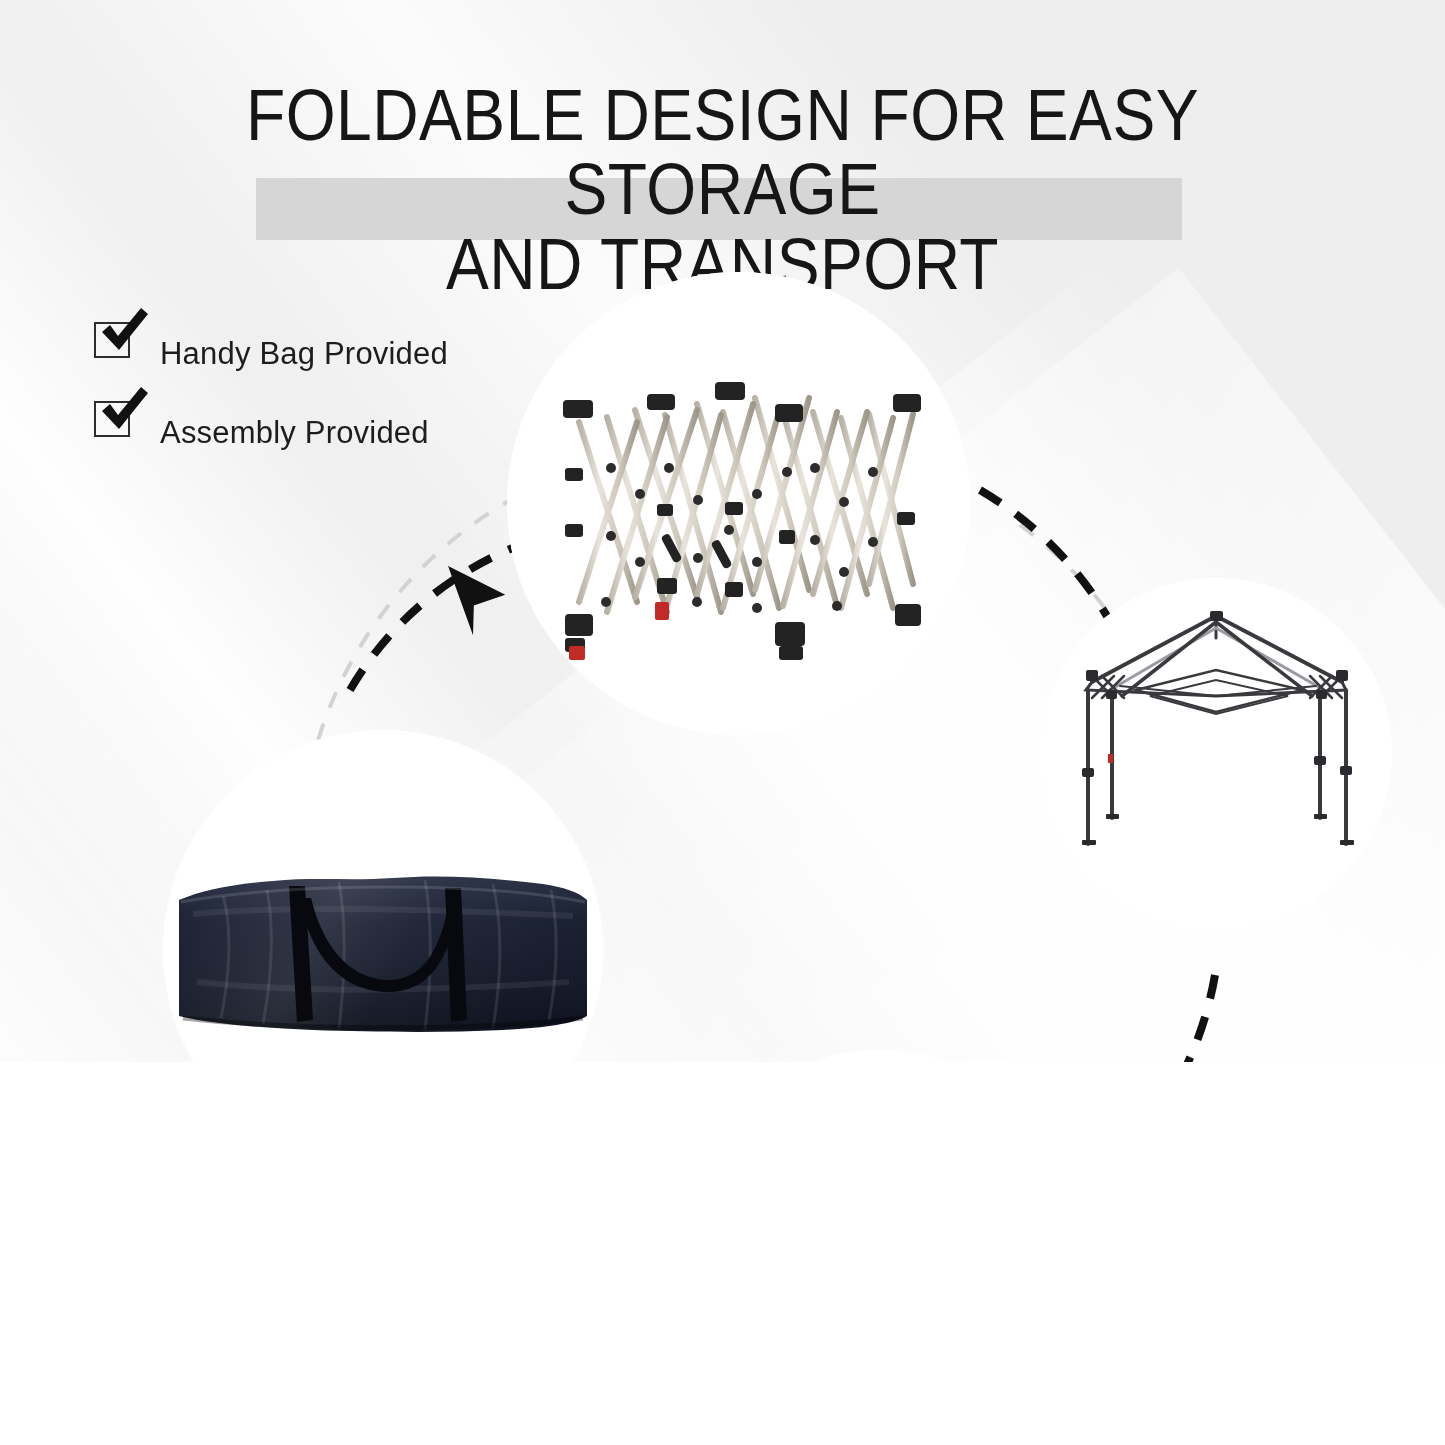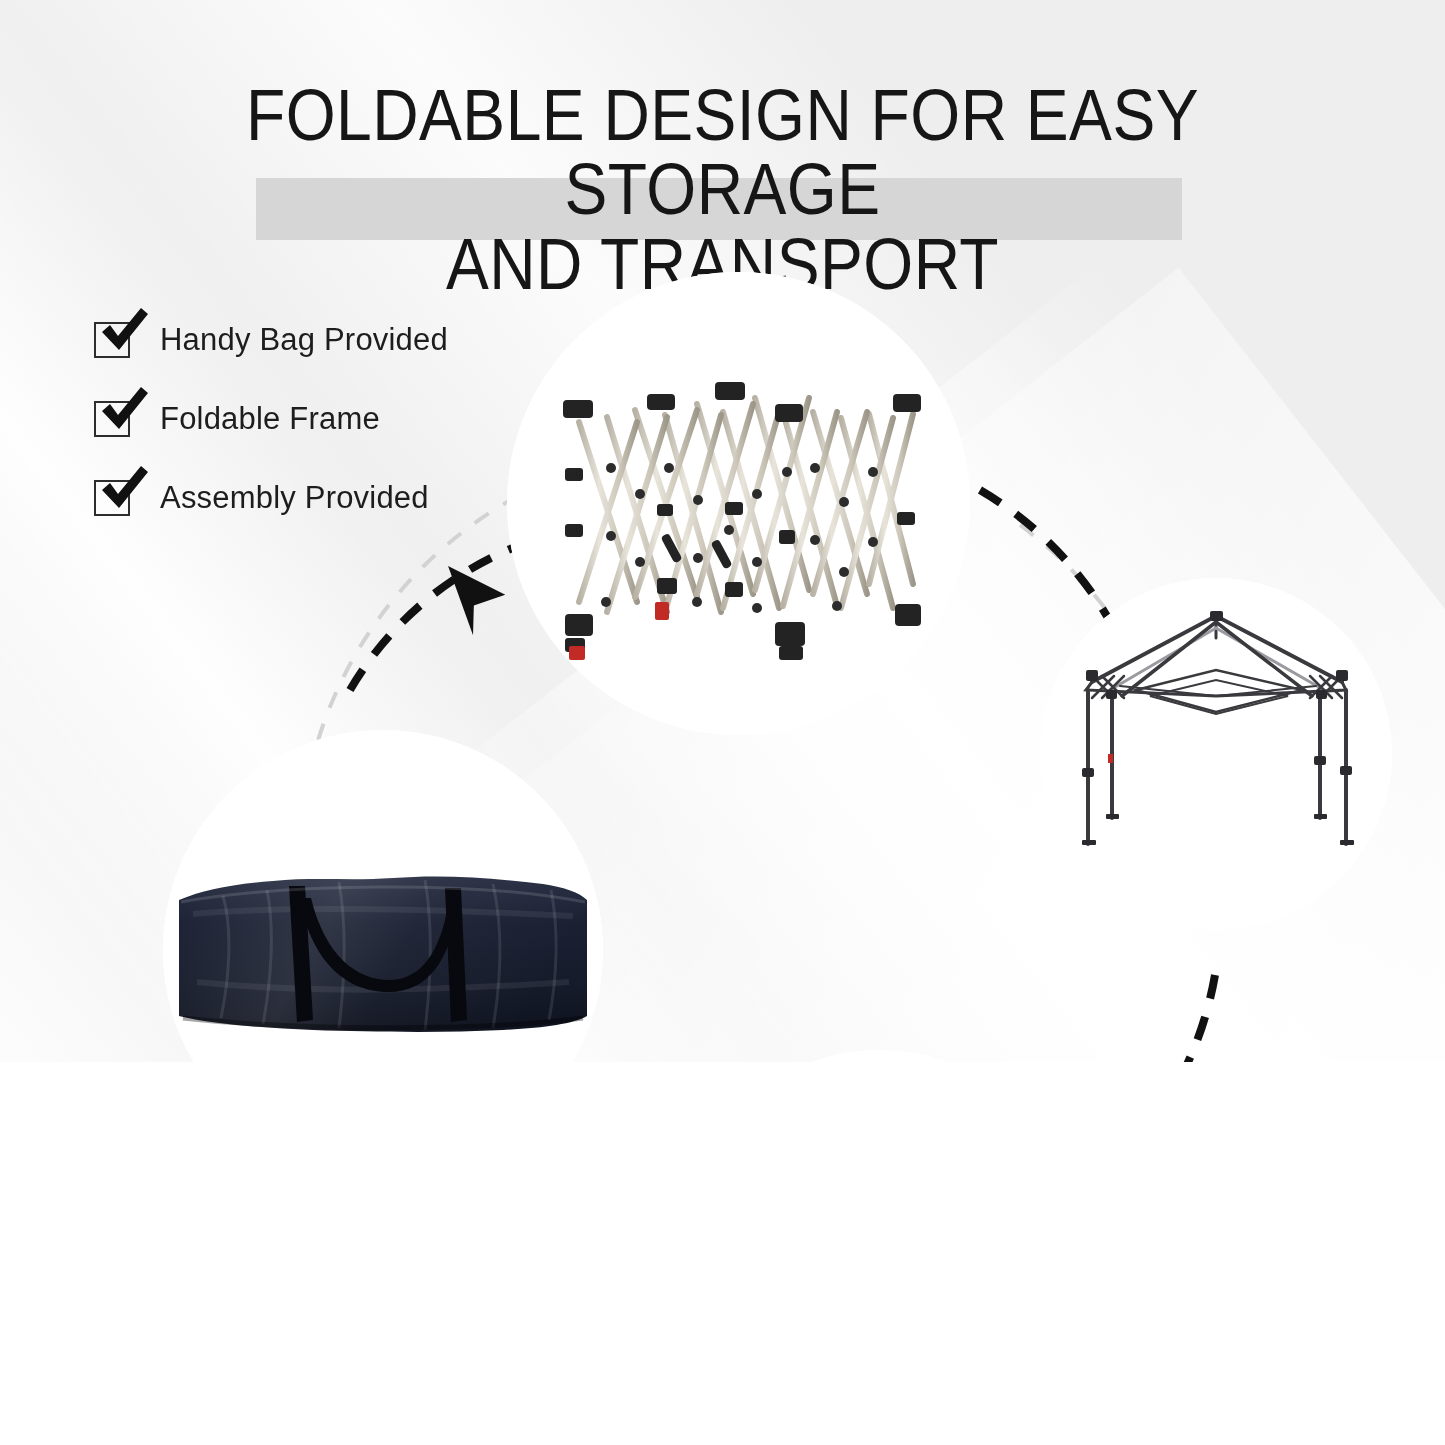--- a/index.html
+++ b/index.html
@@ -106,21 +106,21 @@
   }
   .check-mark {
     position: absolute;
     left: 2px; top: -12px;
     width: 54px; height: 52px;
     pointer-events: none;
   }
   .feature-label {
     position: absolute;
     left: 66px;
-    top: 0px;
+    top: 14px;
     font-size: 31px;
     color: #1d1d1d;
     letter-spacing: 0.2px;
     line-height: 44px;
     white-space: nowrap;
   }
 
   
   .photo-circle {
     position: absolute;
@@ -161,27 +161,20 @@
   <div class="features">
 
     <div class="feature-row">
       <span class="check-box"></span>
       <svg class="check-mark" viewBox="0 0 54 52">
         <path d="M6 26 L14 19 L22 30 L45 2 L52 8 L23 44 Z" fill="#111111"></path>
       </svg>
       <span class="feature-label">Handy Bag Provided</span>
     </div>
 
-    <div class="feature-row">
-      <span class="check-box"></span>
-      <svg class="check-mark" viewBox="0 0 54 52">
-        <path d="M6 26 L14 19 L22 30 L45 2 L52 8 L23 44 Z" fill="#111111"></path>
-      </svg>
-      <span class="feature-label">Foldable Frame</span>
-    </div>
 
     <div class="feature-row">
       <span class="check-box"></span>
       <svg class="check-mark" viewBox="0 0 54 52">
         <path d="M6 26 L14 19 L22 30 L45 2 L52 8 L23 44 Z" fill="#111111"></path>
       </svg>
       <span class="feature-label">Assembly Provided</span>
     </div>
 
   </div>

